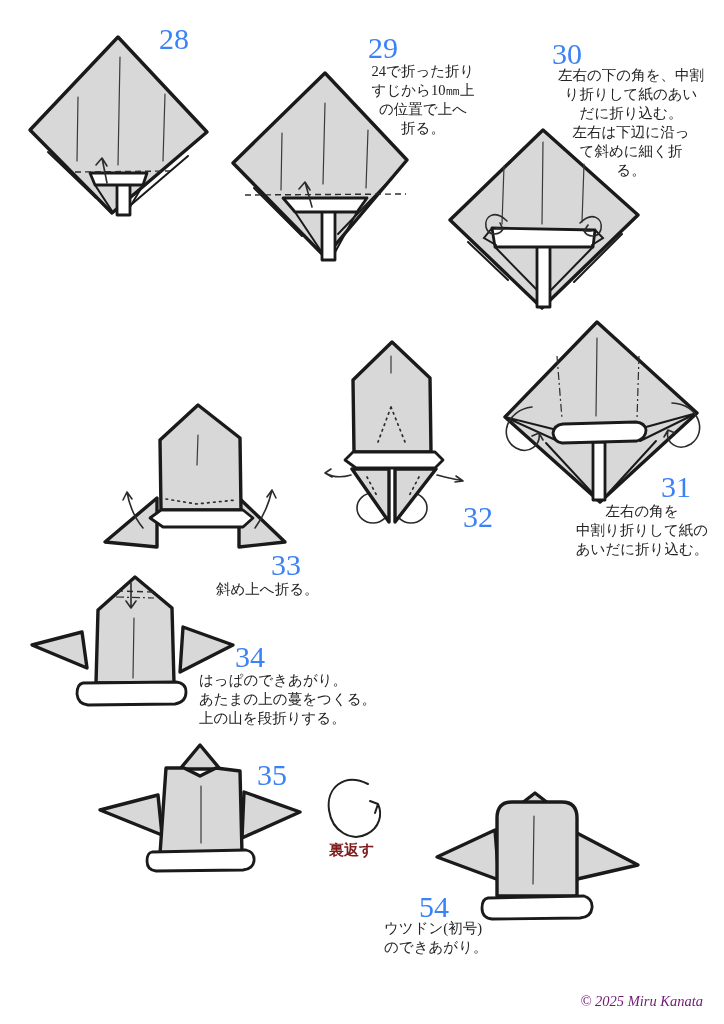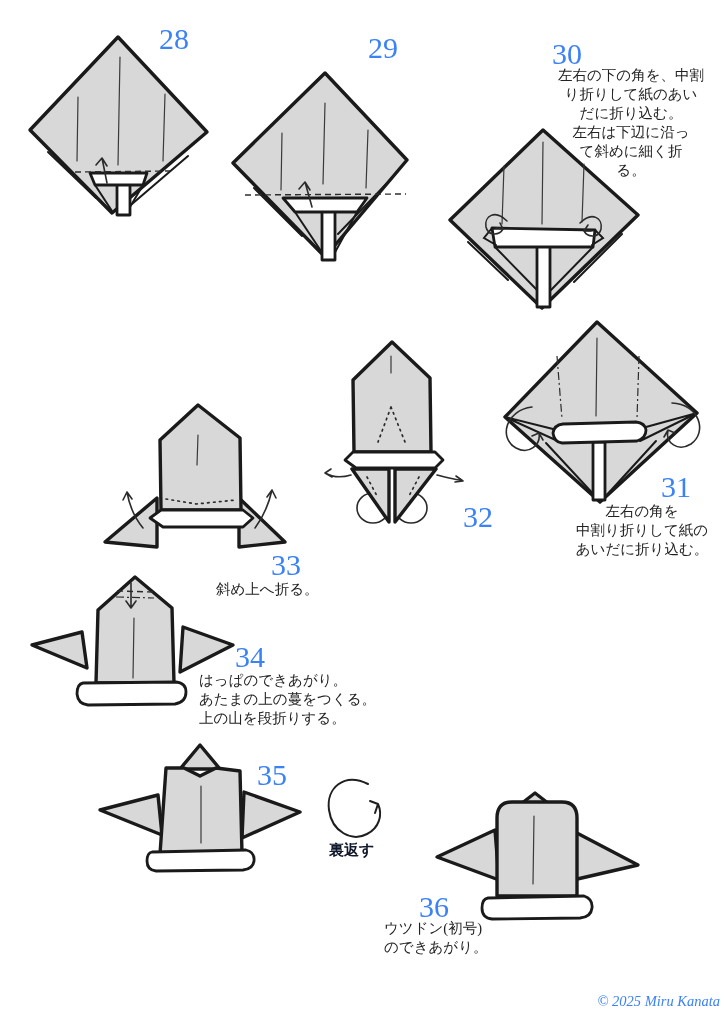--- a/index.html
+++ b/index.html
@@ -2,22 +2,22 @@
 <html><head>
 <meta charset="utf-8">
 <style>
   * { margin:0; padding:0; box-sizing:border-box; }
   html,body { width:724px; height:1024px; }
   body { background:#ffffff; font-family:"Liberation Serif", serif; color:#1f1f1f; }
   .page { position:relative; width:724px; height:1024px; background:#ffffff; overflow:hidden; }
   .step-number { position:absolute; font-size:30px; line-height:1; color:#3b82f6; }
   .instruction { position:absolute; font-size:14.5px; line-height:19px; white-space:pre-line; color:#222; }
   .ta-c { text-align:center; }
-  .flip-label { position:absolute; font-family:"Liberation Sans", sans-serif; font-weight:bold; font-size:15px; color:#0f172a;text-align:right; }
-  .copyright { position:absolute; right:4px; top:993px; font-style:italic; font-size:14.5px; color:#3b82f6;margin-left:47px; }
+  .flip-label { position:absolute; font-family:"Liberation Sans", sans-serif; font-weight:bold; font-size:15px; color:#7f1d1d;text-align:right; }
+  .copyright { position:absolute; right:21px; top:993px; font-style:italic; font-size:14.5px; color:#701a75;margin-left:47px; }
   svg { position:absolute; overflow:visible; }
   .paper   { fill:#d8d8d8; stroke:#1a1a1a; stroke-width:3.4; stroke-linejoin:round; }
   .white   { fill:#ffffff; stroke:#1a1a1a; stroke-width:2.8; stroke-linejoin:round; }
   .edge    { fill:none; stroke:#1a1a1a; stroke-width:2; stroke-linecap:round; }
   .crease  { fill:none; stroke:#3a3a3a; stroke-width:1.2; stroke-linecap:round; }
   .dashed  { fill:none; stroke:#2c2c2c; stroke-width:1.4; stroke-dasharray:6 4; }
   .dashdot { fill:none; stroke:#2c2c2c; stroke-width:1.2; stroke-dasharray:8 3 2 3; }
   .dotted  { fill:none; stroke:#2c2c2c; stroke-width:1.7; stroke-dasharray:1.6 4.4; stroke-linecap:round; }
   .arrow   { fill:none; stroke:#2b2b2b; stroke-width:1.6; stroke-linecap:round; stroke-linejoin:round; }
   .loop    { fill:none; stroke:#1f1f1f; stroke-width:2; stroke-linecap:round; }
@@ -28,22 +28,26 @@
 <div class="page">
 
   <div class="step-number" style="left:159px;top:24px">28</div>
   <div class="step-number" style="left:368px;top:33px">29</div>
   <div class="step-number" style="left:552px;top:39px">30</div>
   <div class="step-number" style="left:661px;top:472px">31</div>
   <div class="step-number" style="left:463px;top:502px">32</div>
   <div class="step-number" style="left:271px;top:550px">33</div>
   <div class="step-number" style="left:235px;top:642px">34</div>
   <div class="step-number" style="left:257px;top:760px">35</div>
-  <div class="step-number" style="left:419px;top:892px">36</div>
+  <div class="step-number" style="left:419px;top:892px">54</div>
 
+  <div class="instruction ta-c" style="left:360px;top:62px;width:126px">24で折った折り
+すじから10㎜上
+の位置で上へ
+折る。</div>
   <div class="instruction ta-c" style="left:538px;top:66px;width:186px">左右の下の角を、中割
 り折りして紙のあい
 だに折り込む。
 左右は下辺に沿っ
 て斜めに細く折
 る。</div>
   <div class="instruction ta-c" style="left:566px;top:502px;width:152px">左右の角を
 中割り折りして紙の
 あいだに折り込む。</div>
   <div class="instruction" style="left:216px;top:580px;width:150px">斜め上へ折る。</div>

